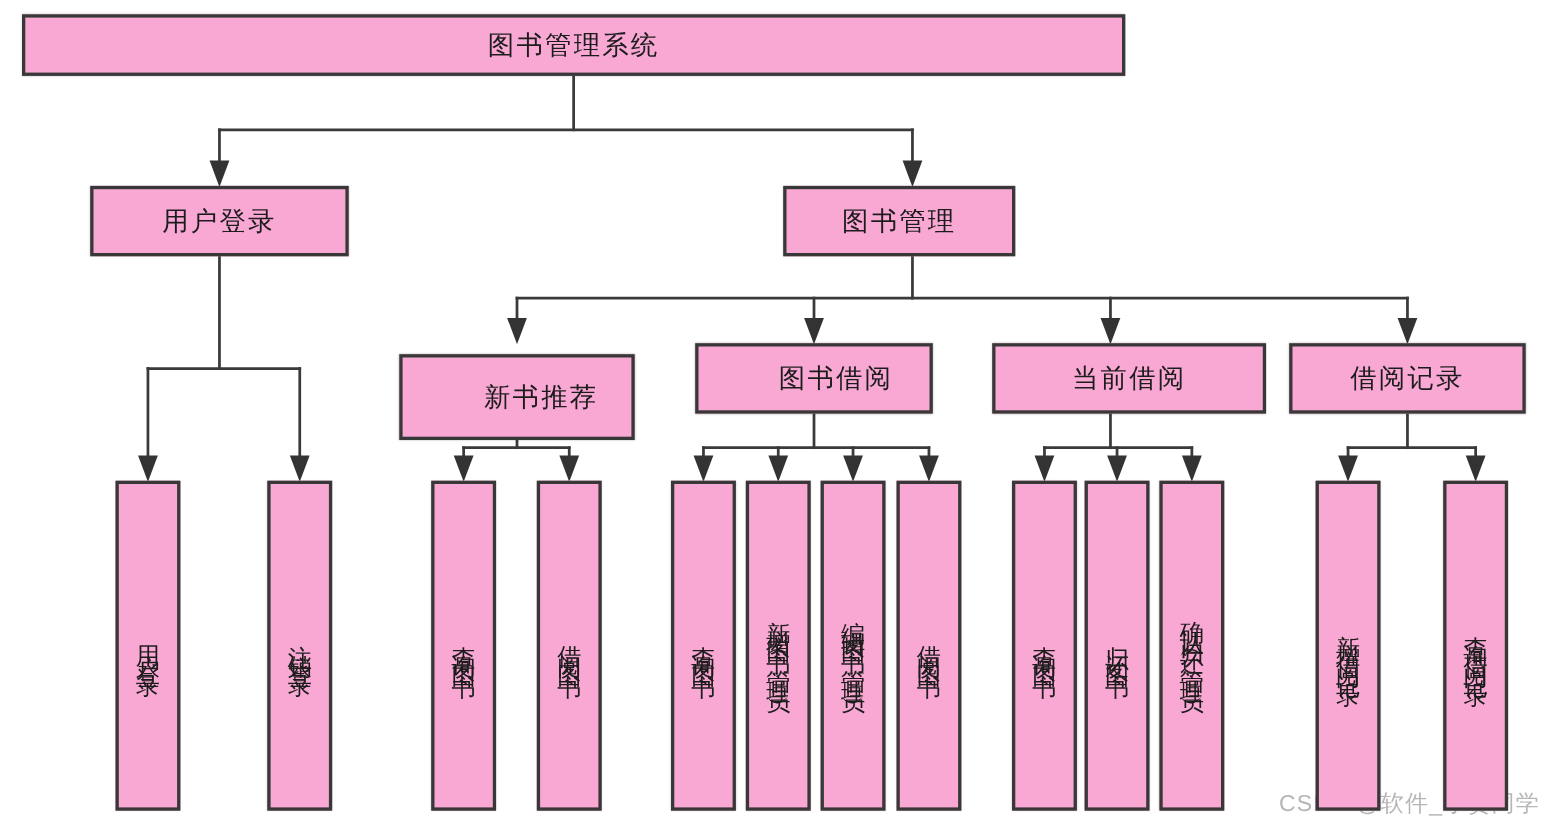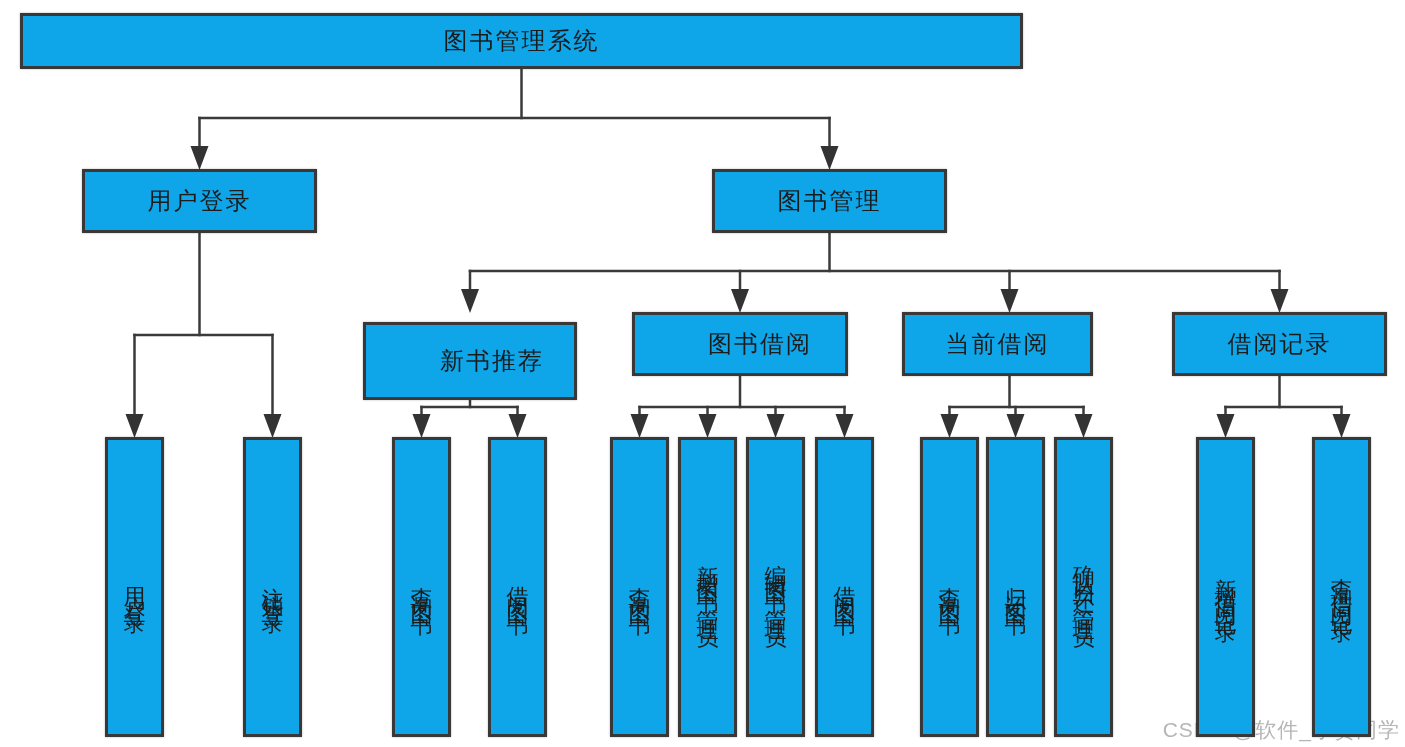--- a/index.html
+++ b/index.html
@@ -3,21 +3,21 @@
 <meta charset="utf-8">
 <style>
   html,body{margin:0;padding:0;background:#ffffff;}
   body{
     width:1405px;height:747px;position:relative;overflow:hidden;
     font-family:"Liberation Sans", sans-serif;
   }
   #stage{position:absolute;left:0;top:0;width:1405px;height:747px;}
   #connectors{position:absolute;left:0;top:0;width:1405px;height:747px;pointer-events:none;}
   .node{
-    position:absolute;box-sizing:border-box;background:#0ea5e9;
+    position:absolute;box-sizing:border-box;background:#f9a8d4;
     border:3px solid #383838;color:#1c1c1c;
     display:flex;align-items:center;justify-content:center;
     box-shadow:0 0 2px rgba(0,0,0,0.28);
     white-space:nowrap;
   }
   .node.h{font-size:24px;letter-spacing:2px;}
   .node.v{
     writing-mode:vertical-rl;
     font-size:22px;letter-spacing:9px;line-height:1;
   }
@@ -82,24 +82,24 @@
       <line x1="1225.5" y1="407" x2="1341.5" y2="407" stroke="#3a3a3a" stroke-width="2.5" stroke-linecap="square"></line>
       <line x1="1225.5" y1="407" x2="1225.5" y2="415" stroke="#3a3a3a" stroke-width="2.5" stroke-linecap="square"></line>
       <polygon points="1216.5,414 1234.5,414 1225.5,438" fill="#333333"></polygon>
       <line x1="1341.5" y1="407" x2="1341.5" y2="415" stroke="#3a3a3a" stroke-width="2.5" stroke-linecap="square"></line>
       <polygon points="1332.5,414 1350.5,414 1341.5,438" fill="#333333"></polygon>
     </svg>
 
   <div class="watermark">CSDN @软件_小贺同学</div>
 <div class="node h" style="left: 20px; top: 13px; width: 1003px; height: 56px;">图书管理系统</div>
     <div class="node h" style="left: 82px; top: 169px; width: 235px; height: 64px;">用户登录</div>
-    <div class="node h" style="left: 712px; top: 169px; width: 235px; height: 64px;">图书管理</div>
+    <div class="node h" style="left: 712px; top: 169px; width: 211px; height: 64px;">图书管理</div>
     <div class="node h" style="left: 363px; top: 322px; width: 214px; height: 78px; padding-left: 44px;">新书推荐</div>
     <div class="node h" style="left: 632px; top: 312px; width: 216px; height: 64px; padding-left: 40px;">图书借阅</div>
-    <div class="node h" style="left: 902px; top: 312px; width: 191px; height: 64px;">当前借阅</div>
+    <div class="node h" style="left: 902px; top: 312px; width: 249px; height: 64px;">当前借阅</div>
     <div class="node h" style="left: 1172px; top: 312px; width: 215px; height: 64px;">借阅记录</div>
     <div class="node v" style="left: 105px; top: 437px; width: 59px; height: 300px;">用户登录</div>
     <div class="node v" style="left: 243px; top: 437px; width: 59px; height: 300px;">注销登录</div>
     <div class="node v" style="left: 392px; top: 437px; width: 59px; height: 300px;">查询图书</div>
     <div class="node v" style="left: 488px; top: 437px; width: 59px; height: 300px;">借阅图书</div>
     <div class="node v" style="left: 610px; top: 437px; width: 59px; height: 300px;">查询图书</div>
     <div class="node v" style="left: 678px; top: 437px; width: 59px; height: 300px;">新增图书（管理员）</div>
     <div class="node v" style="left: 746px; top: 437px; width: 59px; height: 300px;">编辑图书（管理员）</div>
     <div class="node v" style="left: 815px; top: 437px; width: 59px; height: 300px;">借阅图书</div>
     <div class="node v" style="left: 920px; top: 437px; width: 59px; height: 300px;">查询图书</div>

